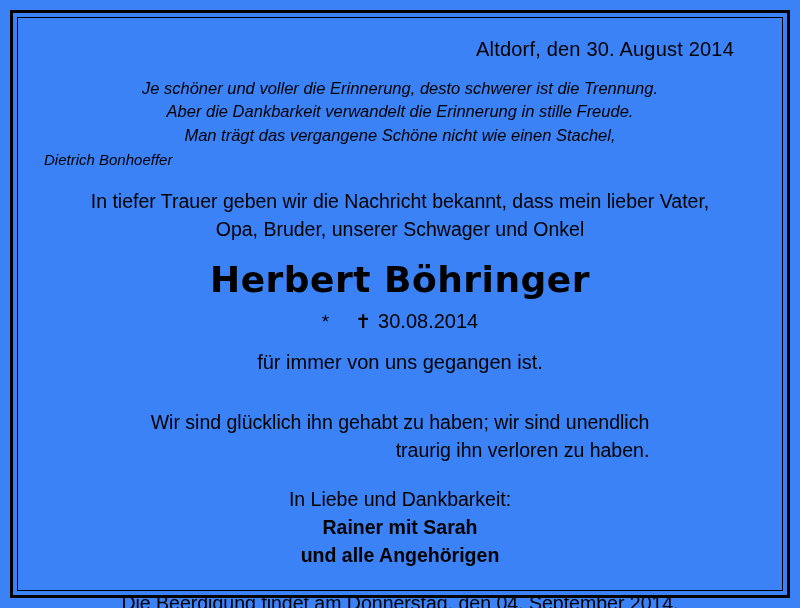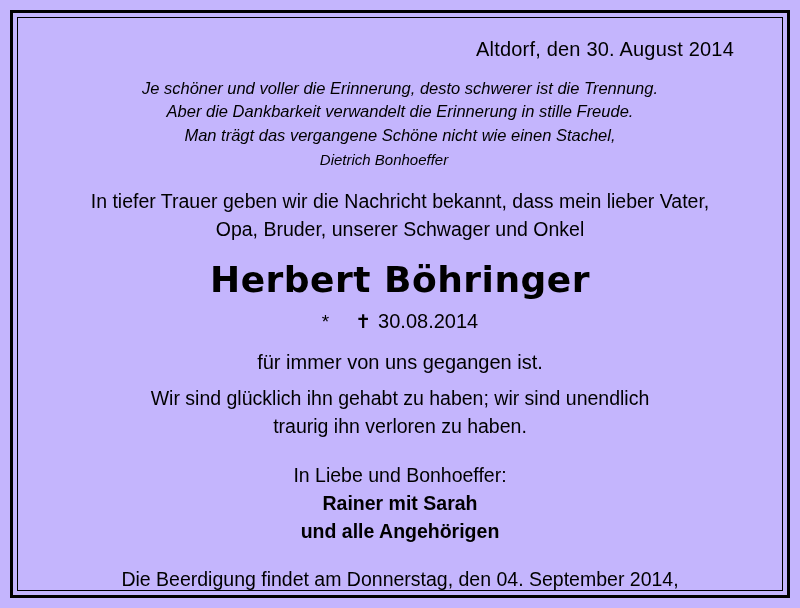--- a/index.html
+++ b/index.html
@@ -12,21 +12,21 @@
     height: 608px;
     font-family: "Liberation Sans", sans-serif;
     color: #000000;
     overflow: hidden;
   }
   .obituary {
     box-sizing: border-box;
     width: 800px;
     height: 608px;
     padding: 10px;
-    background: #c4b5fd;
+    background: #3b82f6;
   }
   .frame-outer {
     box-sizing: border-box;
     width: 100%;
     height: 100%;
     border: 3px solid #000000;
     padding: 4px;
   }
   .frame-inner {
     box-sizing: border-box;
@@ -50,21 +50,21 @@
     font-style: italic;
     font-size: 16.5px;
     line-height: 1.42;
     width: 100%;
   }
   .poem-line {
     display: block;
   }
   .poem-author {
     display: block;
-    text-align: center;
+    text-align: left;
     font-style: italic;
     font-size: 15px;
     margin-top: 2px;
     padding-right: 32px;
   }
   .announce {
     margin-top: 16px;
     font-size: 19.5px;
     line-height: 1.45;
   }
@@ -95,23 +95,24 @@
   }
   .cross {
     font-family: "DejaVu Sans", sans-serif;
     font-size: 19px;
   }
   .line-gone {
     margin-top: 18px;
     font-size: 20px;
   }
   .sad {
-    margin-top: 10px;
+    margin-top: 34px;
     font-size: 19.5px;
     line-height: 1.45;
+    text-align: right;
   }
   .sad span { display: block; }
   .love {
     margin-top: 20px;
     font-size: 19.5px;
     line-height: 1.45;
   }
   .love .lead { display: block; font-weight: normal; }
   .love .bold { display: block; font-weight: bold; text-align: center; }
   .funeral {
@@ -155,21 +156,21 @@
       </div>
 
       <div class="line-gone">für immer von uns gegangen ist.</div>
 
       <div class="sad">
         <span>Wir sind glücklich ihn gehabt zu haben; wir sind unendlich</span>
         <span>traurig ihn verloren zu haben.</span>
       </div>
 
       <div class="love">
-        <span class="lead">In Liebe und Bonhoeffer:</span>
+        <span class="lead">In Liebe und Dankbarkeit:</span>
         <span class="bold">Rainer mit Sarah</span>
         <span class="bold">und alle Angehörigen</span>
       </div>
 
       <div class="funeral">
         <span>Die Beerdigung findet am Donnerstag, den 04. September 2014,</span>
 
       </div>
 
     </div>

